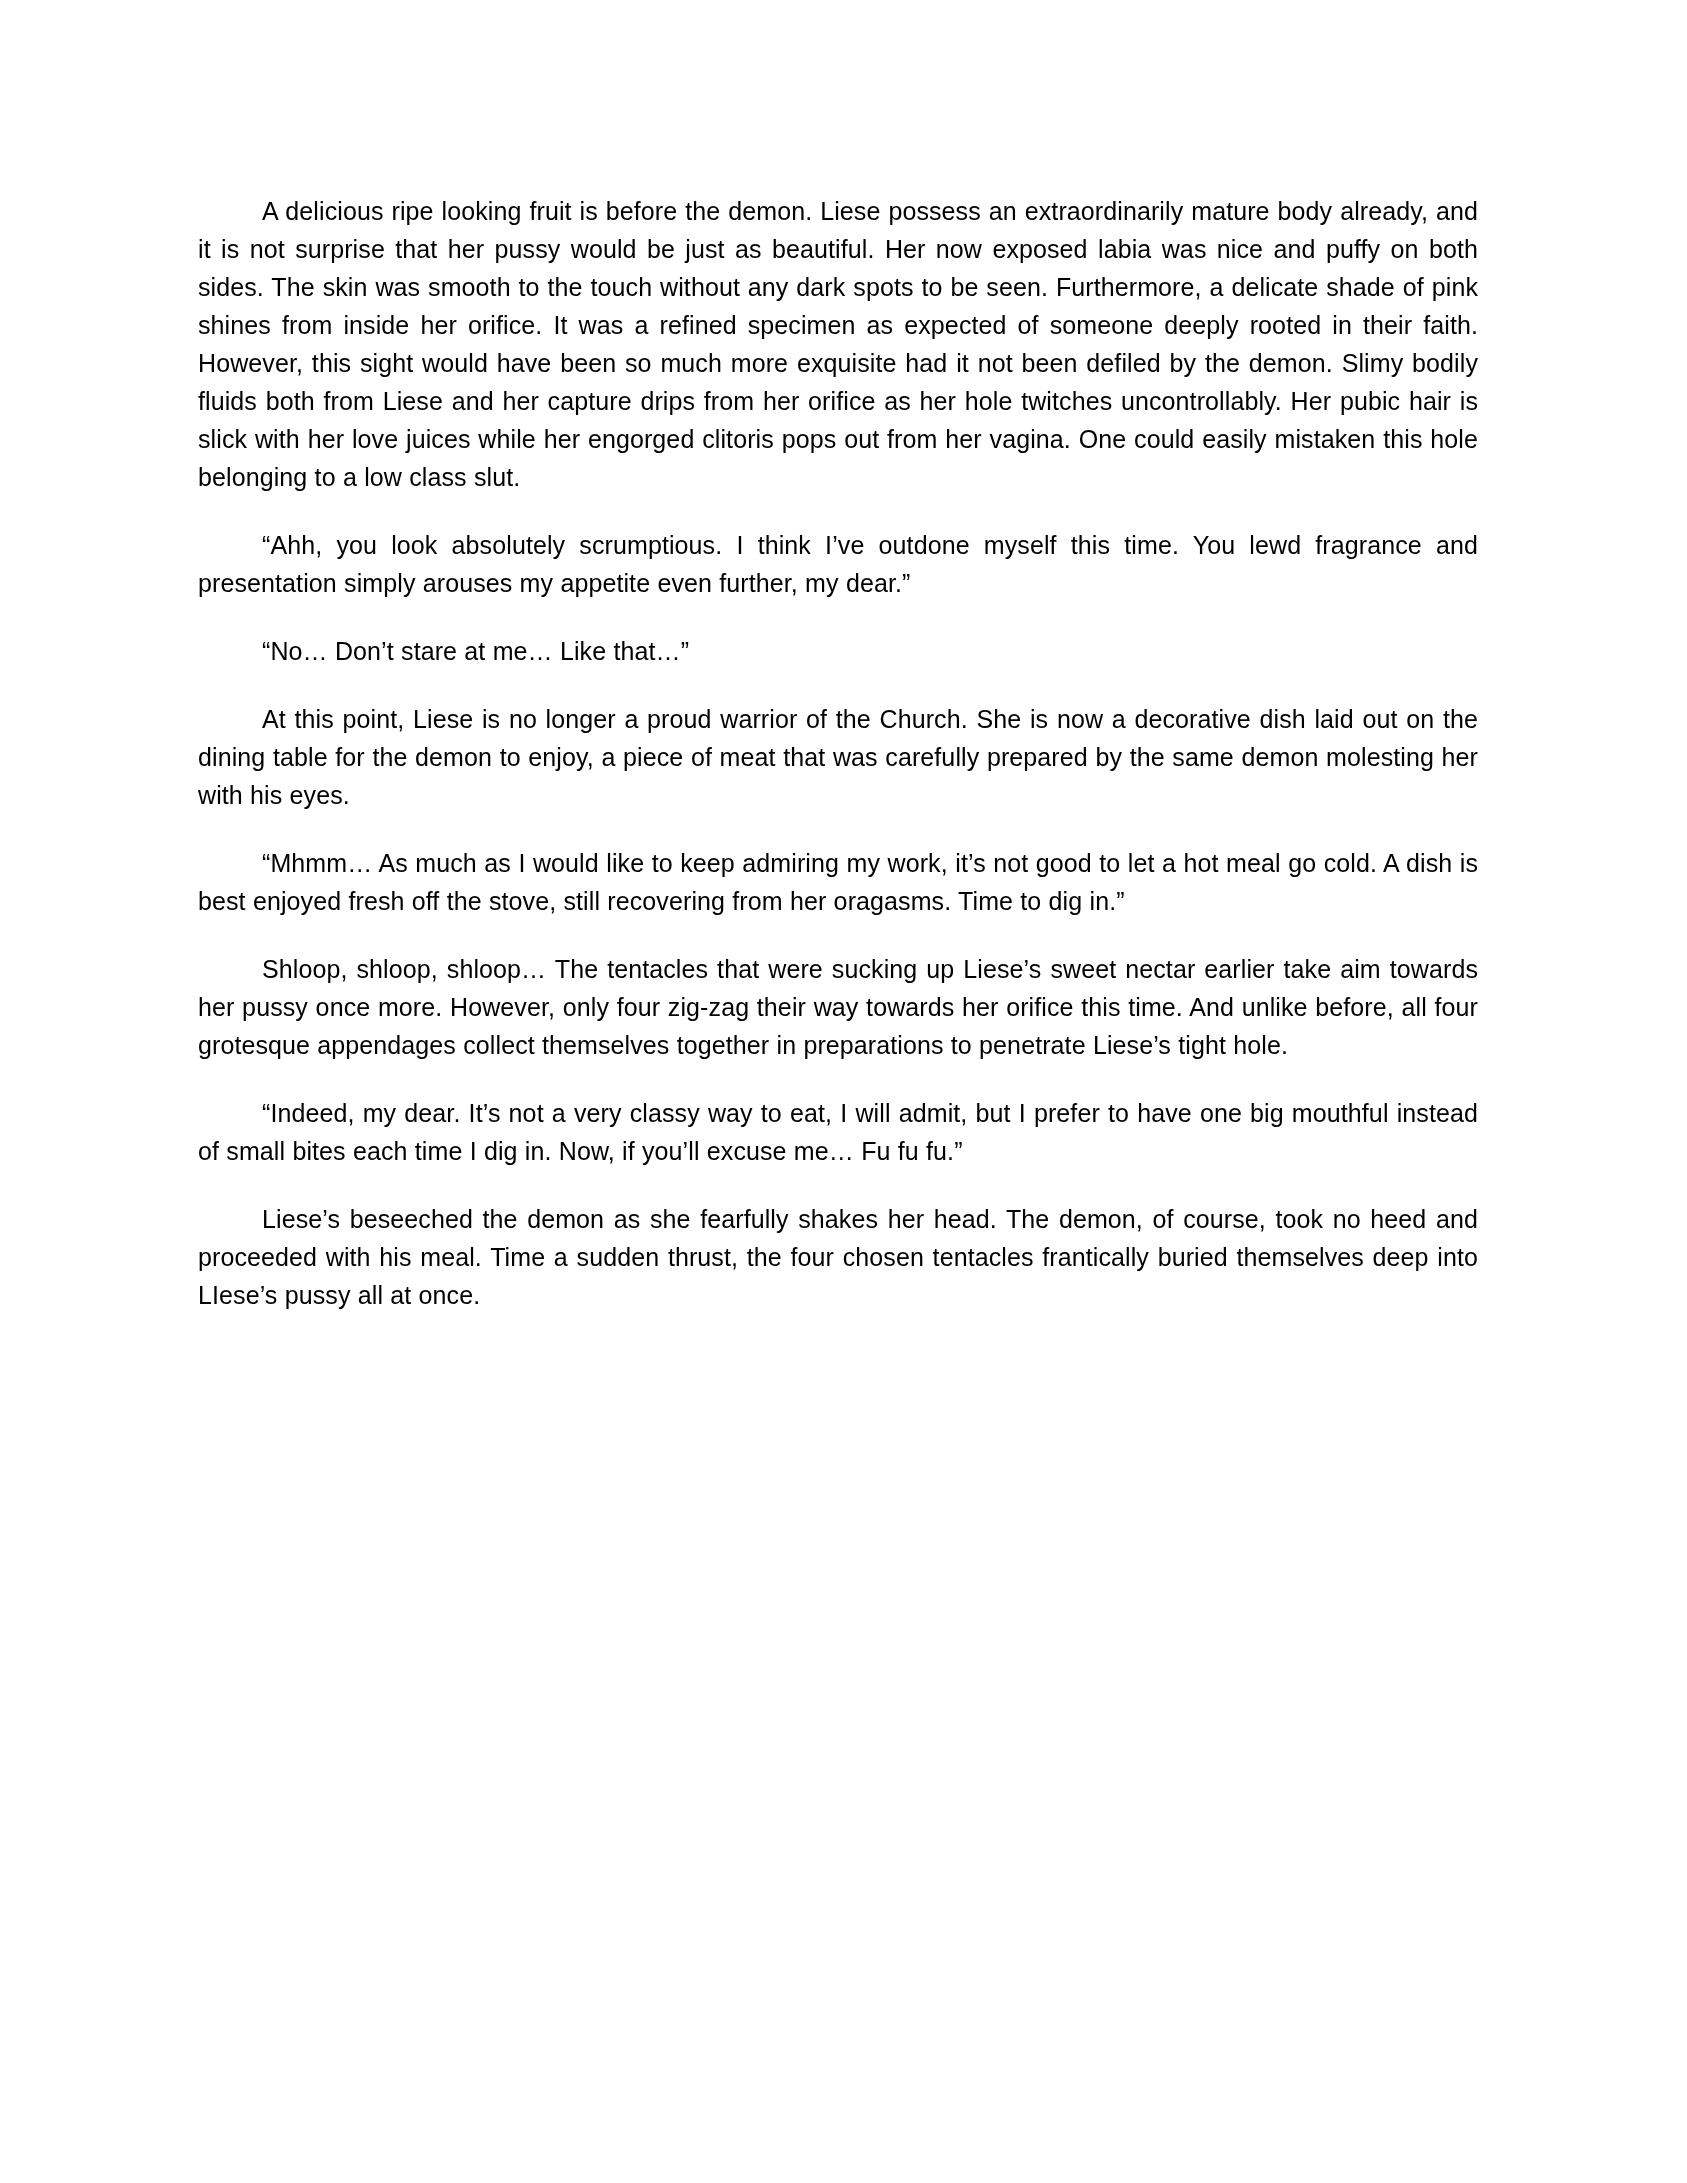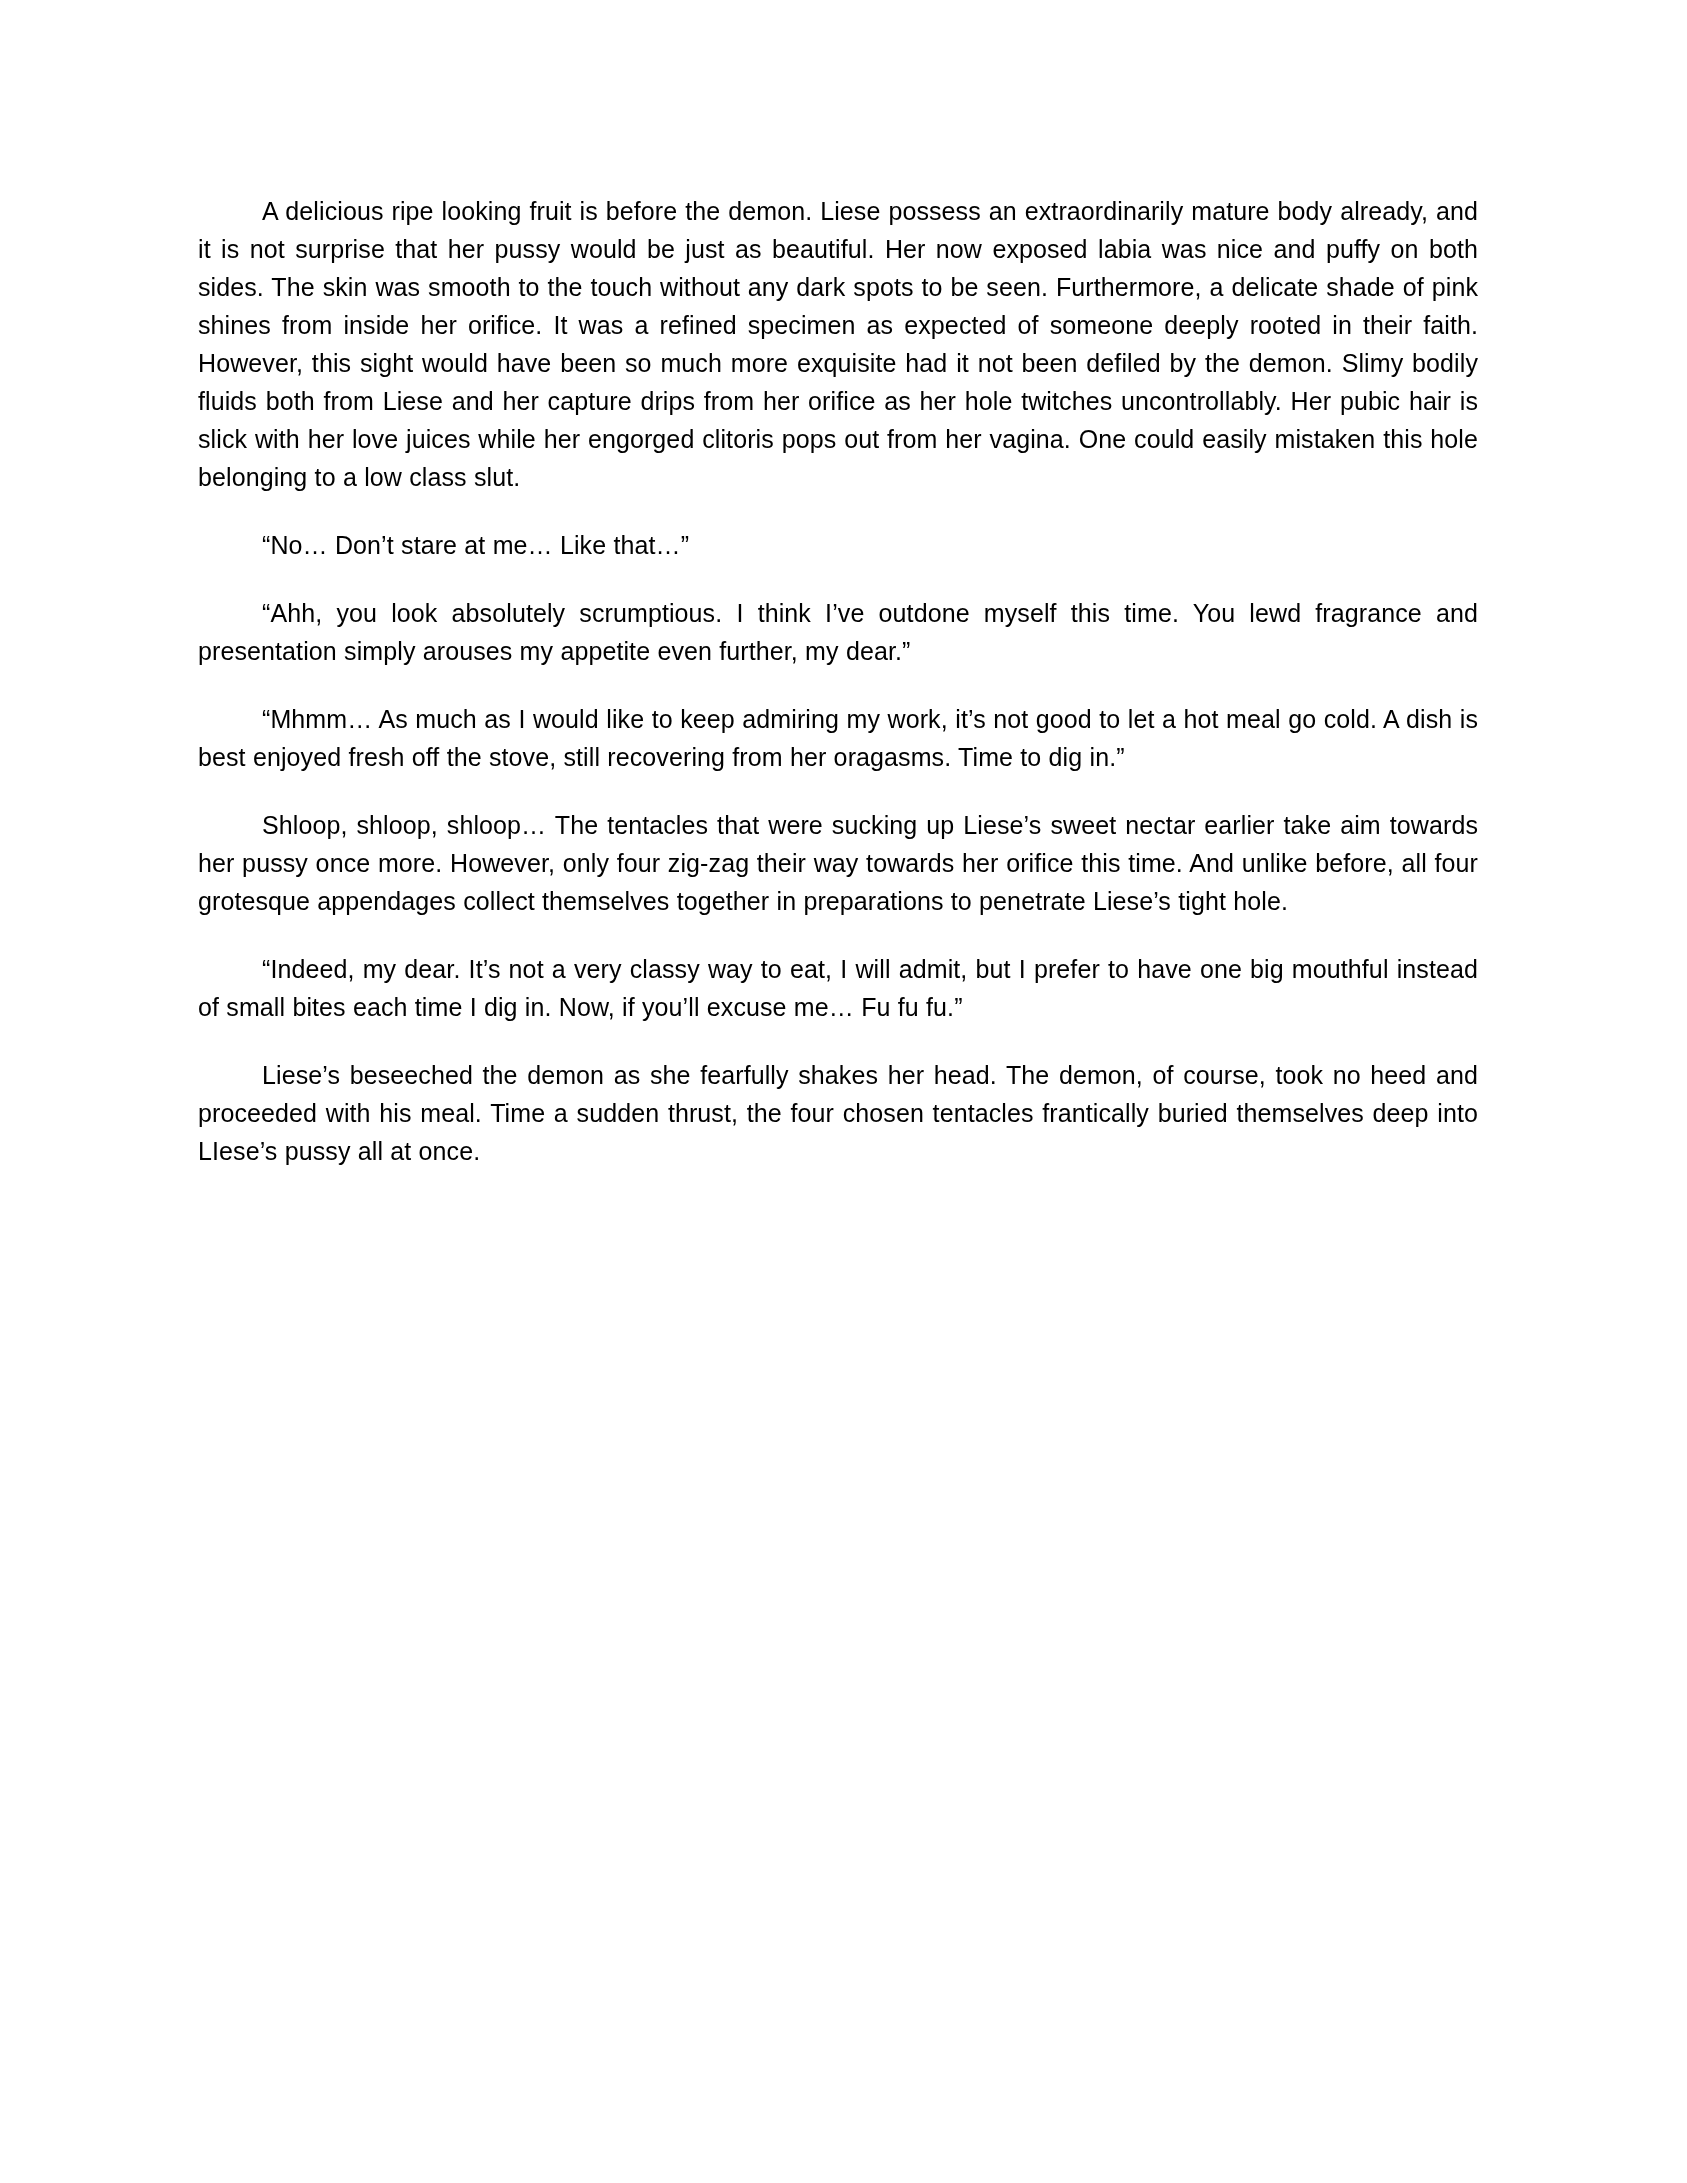--- a/index.html
+++ b/index.html
@@ -35,21 +35,22 @@
   p.para:last-child {
     margin-bottom: 0;
   }
 </style>
 </head>
 <body>
 
 <div class="page">
   <div class="doc-body">
     <p class="para">A delicious ripe looking fruit is before the demon. Liese possess an extraordinarily mature body already, and it is not surprise that her pussy would be just as beautiful. Her now exposed labia was nice and puffy on both sides. The skin was smooth to the touch without any dark spots to be seen. Furthermore, a delicate shade of pink shines from inside her orifice. It was a refined specimen as expected of someone deeply rooted in their faith. However, this sight would have been so much more exquisite had it not been defiled by the demon. Slimy bodily fluids both from Liese and her capture drips from her orifice as her hole twitches uncontrollably. Her pubic hair is slick with her love juices while her engorged clitoris pops out from her vagina. One could easily mistaken this hole belonging to a low class slut.</p>
+    <p class="para">“Ahh, you look absolutely scrumptious. I think I’ve outdone myself this time. You lewd fragrance and presentation simply arouses my appetite even further, my dear.”</p>
     <p class="para">“No… Don’t stare at me… Like that…”</p>
-    <p class="para">“Ahh, you look absolutely scrumptious. I think I’ve outdone myself this time. You lewd fragrance and presentation simply arouses my appetite even further, my dear.”</p>
+    <p class="para">At this point, Liese is no longer a proud warrior of the Church. She is now a decorative dish laid out on the dining table for the demon to enjoy, a piece of meat that was carefully prepared by the same demon molesting her with his eyes.</p>
     <p class="para">“Mhmm… As much as I would like to keep admiring my work, it’s not good to let a hot meal go cold. A dish is best enjoyed fresh off the stove, still recovering from her oragasms. Time to dig in.”</p>
     <p class="para">Shloop, shloop, shloop… The tentacles that were sucking up Liese’s sweet nectar earlier take aim towards her pussy once more. However, only four zig-zag their way towards her orifice this time. And unlike before, all four grotesque appendages collect themselves together in preparations to penetrate Liese’s tight hole.</p>
     <p class="para">“Indeed, my dear. It’s not a very classy way to eat, I will admit, but I prefer to have one big mouthful instead of small bites each time I dig in. Now, if you’ll excuse me… Fu fu fu.”</p>
     <p class="para">Liese’s beseeched the demon as she fearfully shakes her head. The demon, of course, took no heed and proceeded with his meal. Time a sudden thrust, the four chosen tentacles frantically buried themselves deep into LIese’s pussy all at once.</p>
   </div>
 </div>
 
 
 </body></html>

